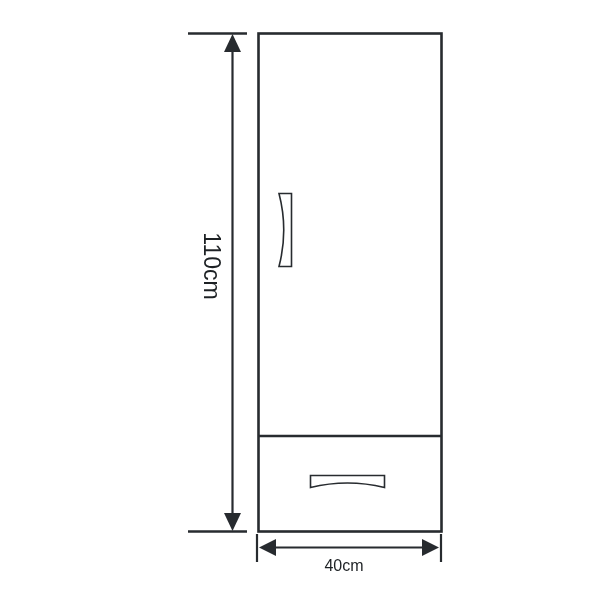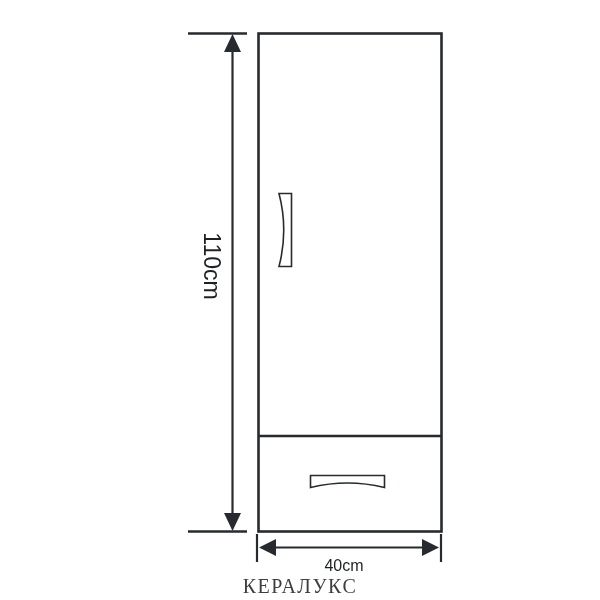--- a/index.html
+++ b/index.html
@@ -91,15 +91,14 @@
     <line x1="441" y1="534" x2="441" y2="562" class="ln" stroke-width="2.2"></line>
     <line x1="262" y1="547.5" x2="436" y2="547.5" class="ln" stroke-width="2.2"></line>
     <polygon points="259,547.5 276,539 276,556" class="ah"></polygon>
     <polygon points="439,547.5 422,539 422,556" class="ah"></polygon>
   </svg>
 
   <div class="dim-label height">110cm</div>
 
   <div class="dim-label width">40cm</div>
 
-  <div class="brand">КЕРАЛУКС</div>
 
 </div>
 
 </body></html>

